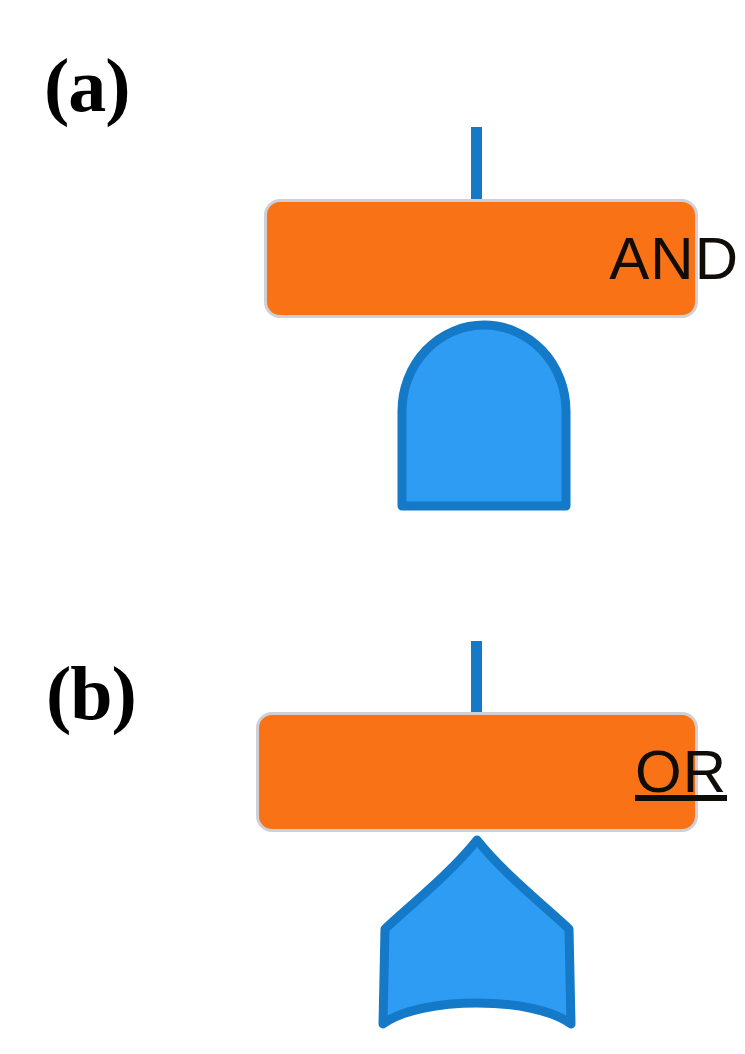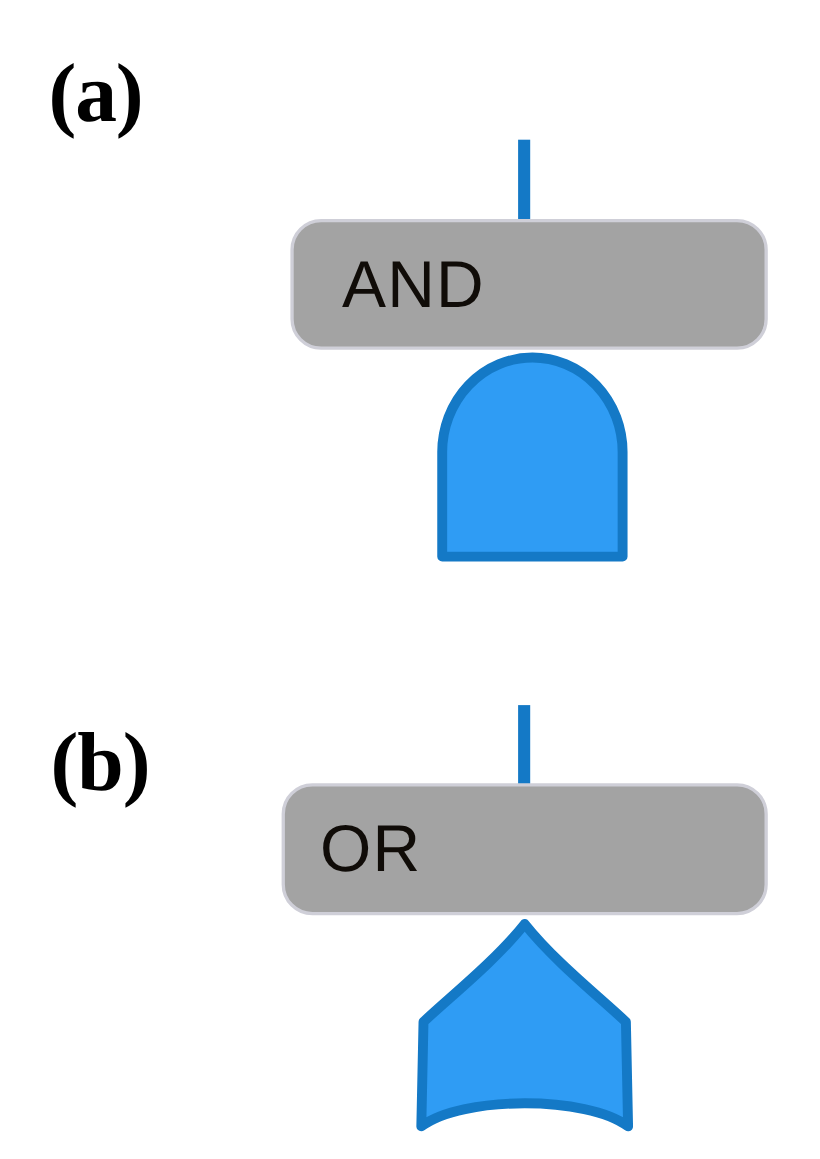--- a/index.html
+++ b/index.html
@@ -37,40 +37,40 @@
   .stub {
     position: absolute;
     width: 11px;
     background: #1479c6;
   }
 
   
   .gate-box {
     position: absolute;
     box-sizing: border-box;
-    background: #a3a3a3;
+    background: #f97316;
     border: 3px solid #cfcfd8;
-    border-radius: 28px;
+    border-radius: 16px;
     display: flex;
     align-items: center;
-    justify-content: flex-start;
+    justify-content: flex-end;
   }
   .gate-box-label {
     font-family: "Liberation Sans", sans-serif;
     font-size: 60px;
     font-weight: 400;
     color: #100c08;
     line-height: 1;
     letter-spacing: 1px;
     white-space: pre;
     position: relative;
   }
   
   #and-box .gate-box-label { transform: translateX(44px); }
-  #or-box  .gate-box-label { transform: translateX(32px); }
+  #or-box  .gate-box-label { transform: translateX(32px); text-decoration: underline; }
 
   
   .gate-body {
     position: absolute;
     overflow: visible;
   }
 </style>
 </head>
 <body>
 

